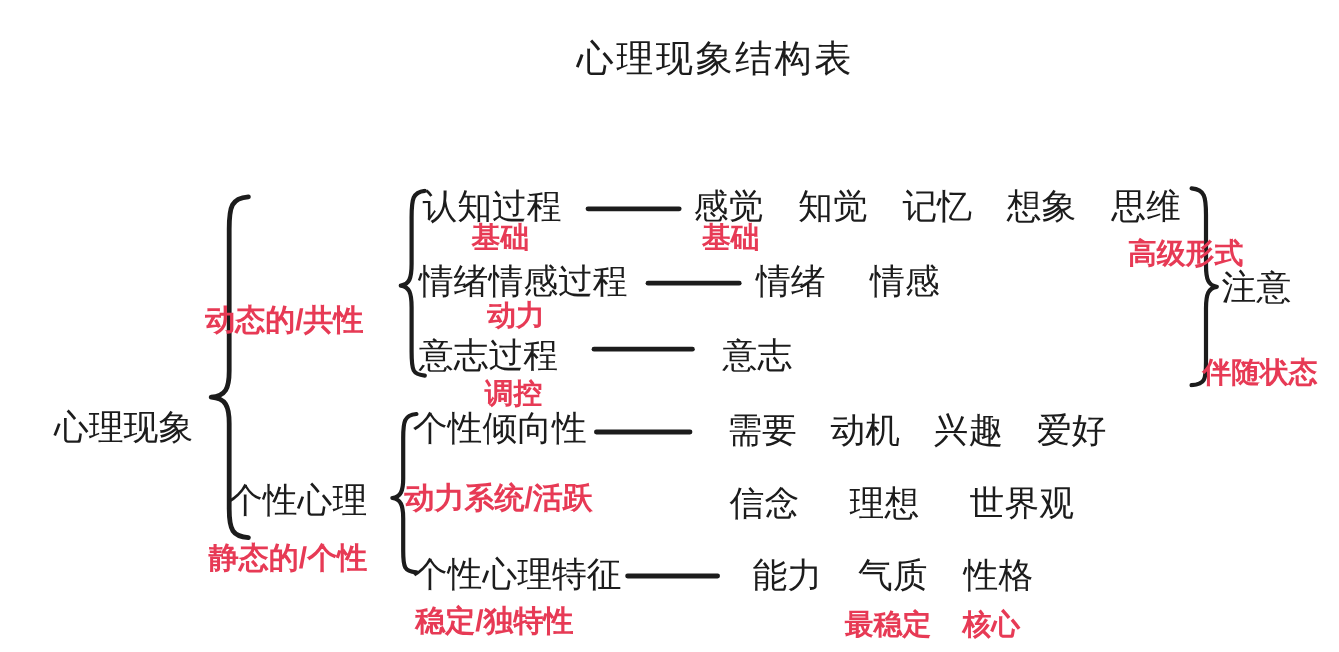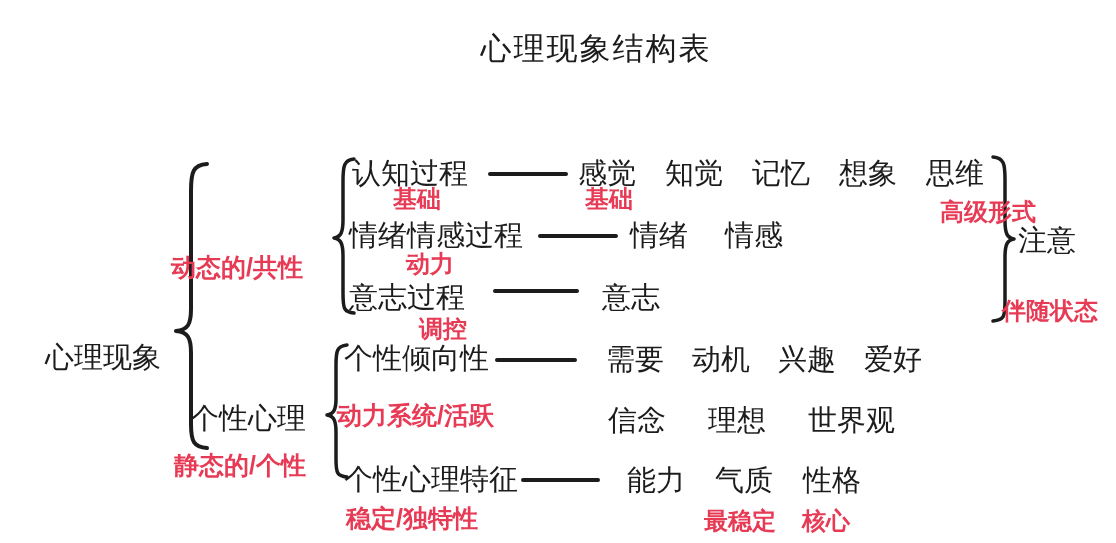--- a/index.html
+++ b/index.html
@@ -80,21 +80,21 @@
 
   <div class="node" style="left:349px;top:221px;">情绪情感过程</div>
   <div class="ann small" style="left:406px;top:252px;">动力</div>
   <div class="connector" style="left:538px;top:234px;width:80px;"></div>
   <div class="items" style="left:630px;top:221px;gap:37px;">
     <span>情绪</span>
     <span>情感</span>
   </div>
 
   <div class="node" style="left:349px;top:283px;text-align:center;">意志过程</div>
-  <div class="ann small" style="left:404px;top:317px;margin-left:15px;">调控</div>
+  <div class="ann small" style="left:404px;top:317px;">调控</div>
   <div class="connector" style="left:493px;top:289px;width:86px;"></div>
   <div class="items" style="left:602px;top:283px;">
     <span>意志</span>
   </div>
 
   <svg class="brace" style="left:988px;top:155px;" width="30" height="168" viewBox="0 0 30 168">
     <path d="M 5 2 C 16 3 17 9 17 24 L 17 66 C 17 78 19 83 26 84 C 19 85 17 90 17 102 L 17 146 C 17 162 16 165 5 166" stroke-width="3.5"></path>
   </svg>
   <div class="ann small" style="left:908px;top:200px;margin-left:32px;">高级形式</div>
   <div class="node" style="left:1018px;top:226px;">注意</div>

